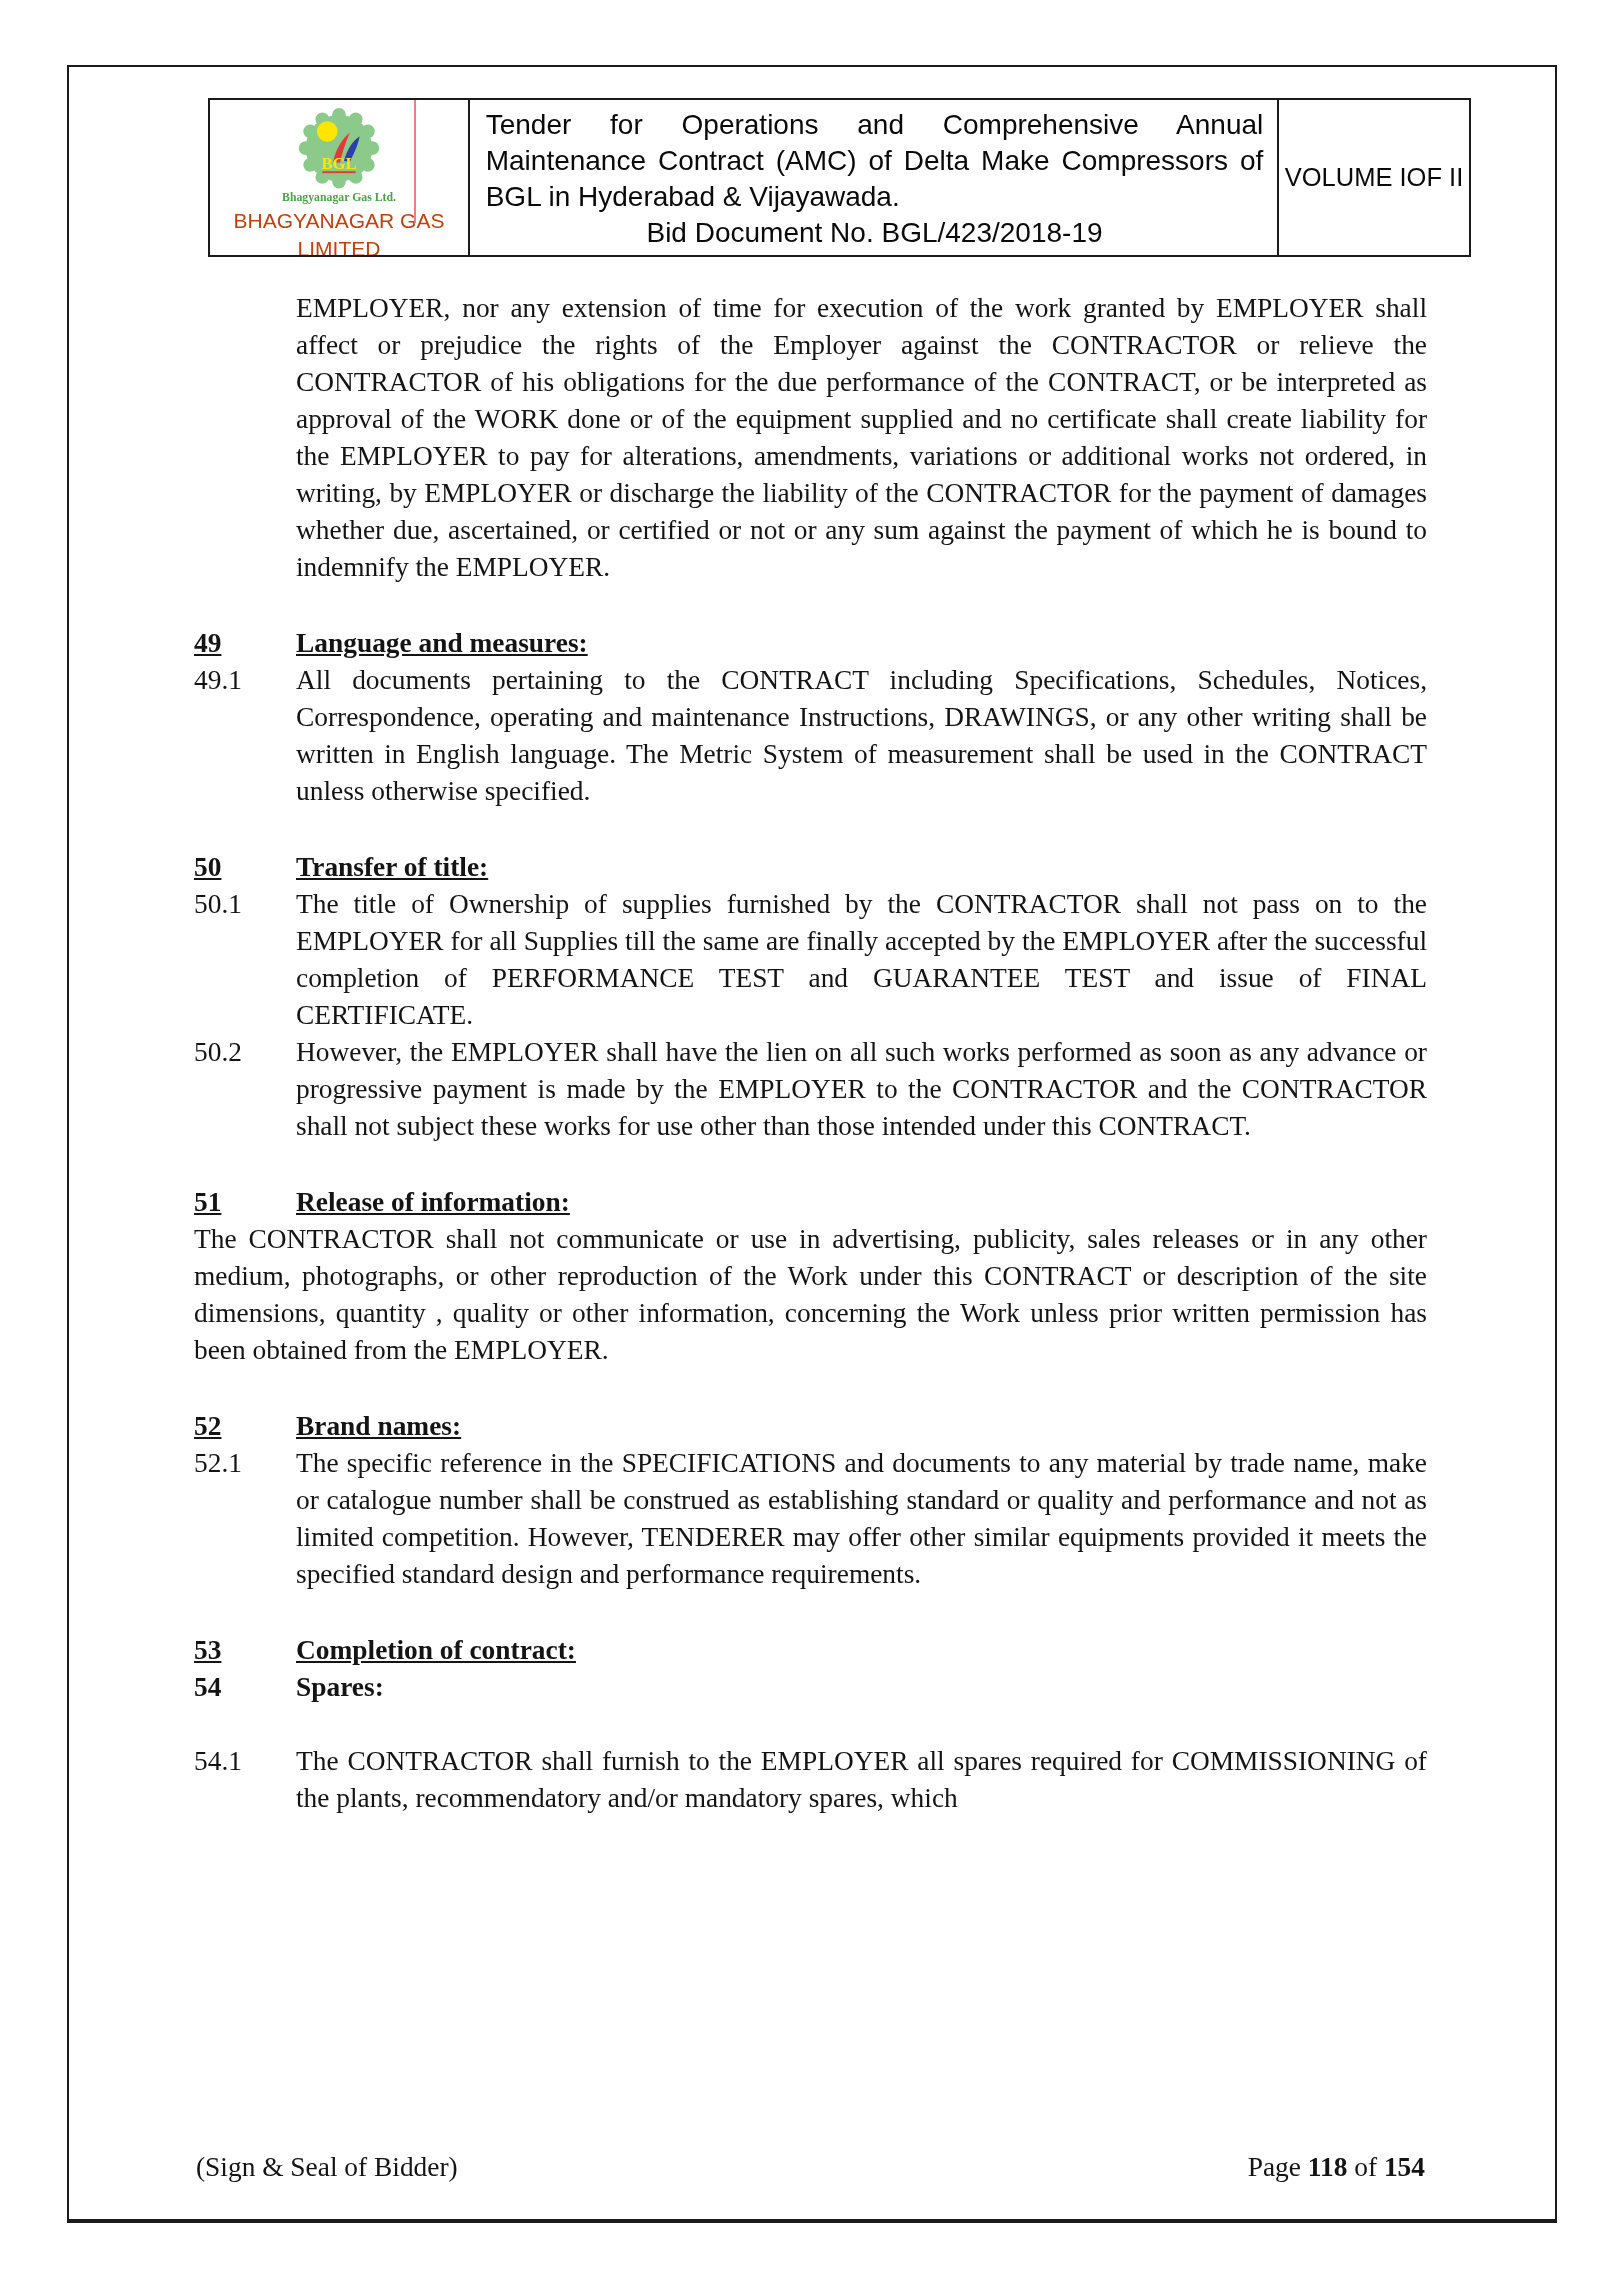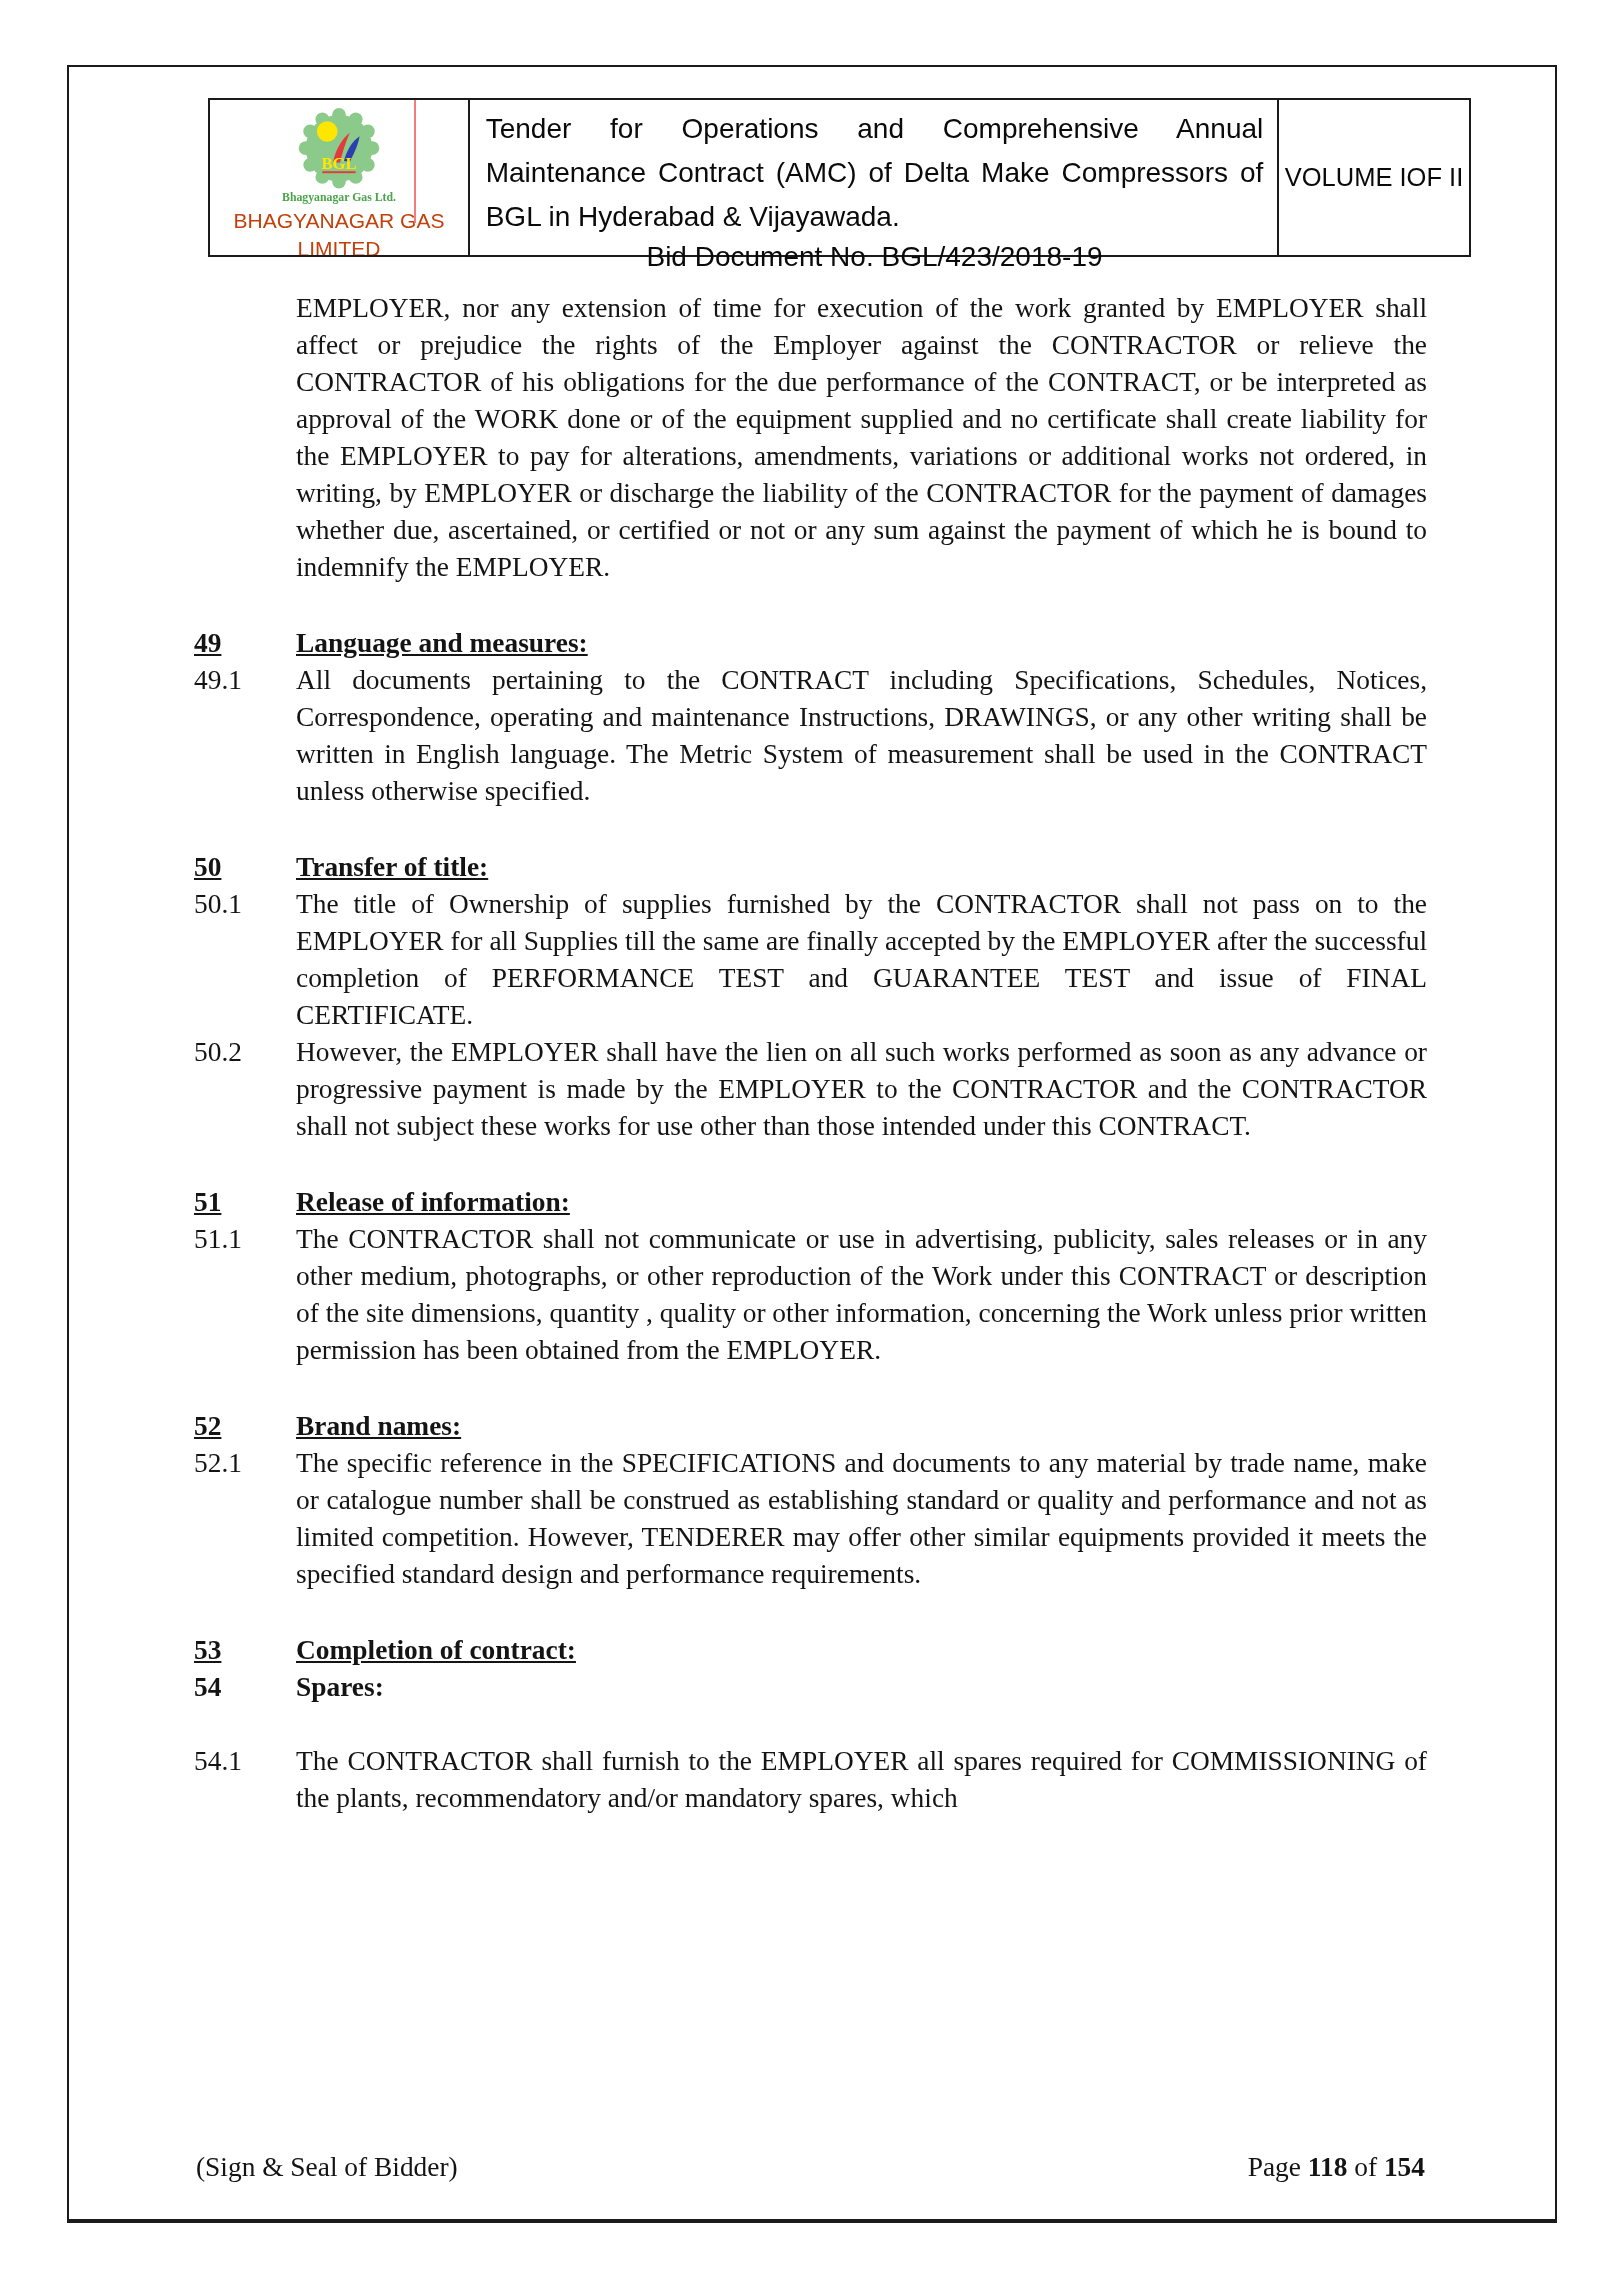--- a/index.html
+++ b/index.html
@@ -23,21 +23,21 @@
     width:260px; flex:none; border-right:2px solid #1b1b1b;
     position:relative; text-align:center; overflow:hidden;
   }
   .logo-redline { position:absolute; left:204px; top:0; width:2px; height:123px; background:#f47c7c; }
   .org-name {
     font-size:21px; line-height:28px; color:#c2410c; margin-top:-2px;
   }
   .title-cell {
     flex:1; border-right:2px solid #1b1b1b; padding:6.9px 13.7px 3.9px 15.7px;
   }
-  .title-main { font-size:28px; line-height:44px; text-align:justify; color:#0a0a0a; }
+  .title-main { font-size:28px; line-height:36px; text-align:justify; color:#0a0a0a; }
   .title-bid  { font-size:28px; line-height:36px; text-align:center;  color:#0a0a0a; }
   .volume-cell {
     width:190px; flex:none; display:flex; 
     justify-content:center; align-items:center;
     font-size:25.5px; line-height:33px; color:#0a0a0a;
   }
   
   .doc-body { position:absolute; left:125px; right:128px; top:223px; }
   .item { display:flex; }
   .item .num { width:102px; flex:none; font-size:27.4px; line-height:37px; }
@@ -124,21 +124,20 @@
       </div>
       <div class="item para">
         <div class="num">50.2</div>
         <div class="txt">However, the EMPLOYER shall have the lien on all such works performed as soon as any advance or progressive payment is made by the EMPLOYER to the CONTRACTOR and the CONTRACTOR shall not subject these works for use other than those intended under this CONTRACT.</div>
       </div>
       <div class="item heading gap">
         <div class="num">51</div>
         <div class="txt">Release of information:</div>
       </div>
       <div class="item para">
-        <div class="num">51.1</div>
         <div class="txt">The CONTRACTOR shall not communicate or use in advertising, publicity, sales releases or in any other medium, photographs, or other reproduction of the Work under this CONTRACT or description of the site dimensions, quantity , quality or other information, concerning the Work unless prior written permission has been obtained from the EMPLOYER.</div>
       </div>
       <div class="item heading gap">
         <div class="num">52</div>
         <div class="txt">Brand names:</div>
       </div>
       <div class="item para">
         <div class="num">52.1</div>
         <div class="txt">The specific reference in the SPECIFICATIONS and documents to any material by trade name, make or catalogue number shall be construed as establishing standard or quality and performance and not as limited competition. However, TENDERER may offer other similar equipments provided it meets the specified standard design and performance requirements.</div>
       </div>

